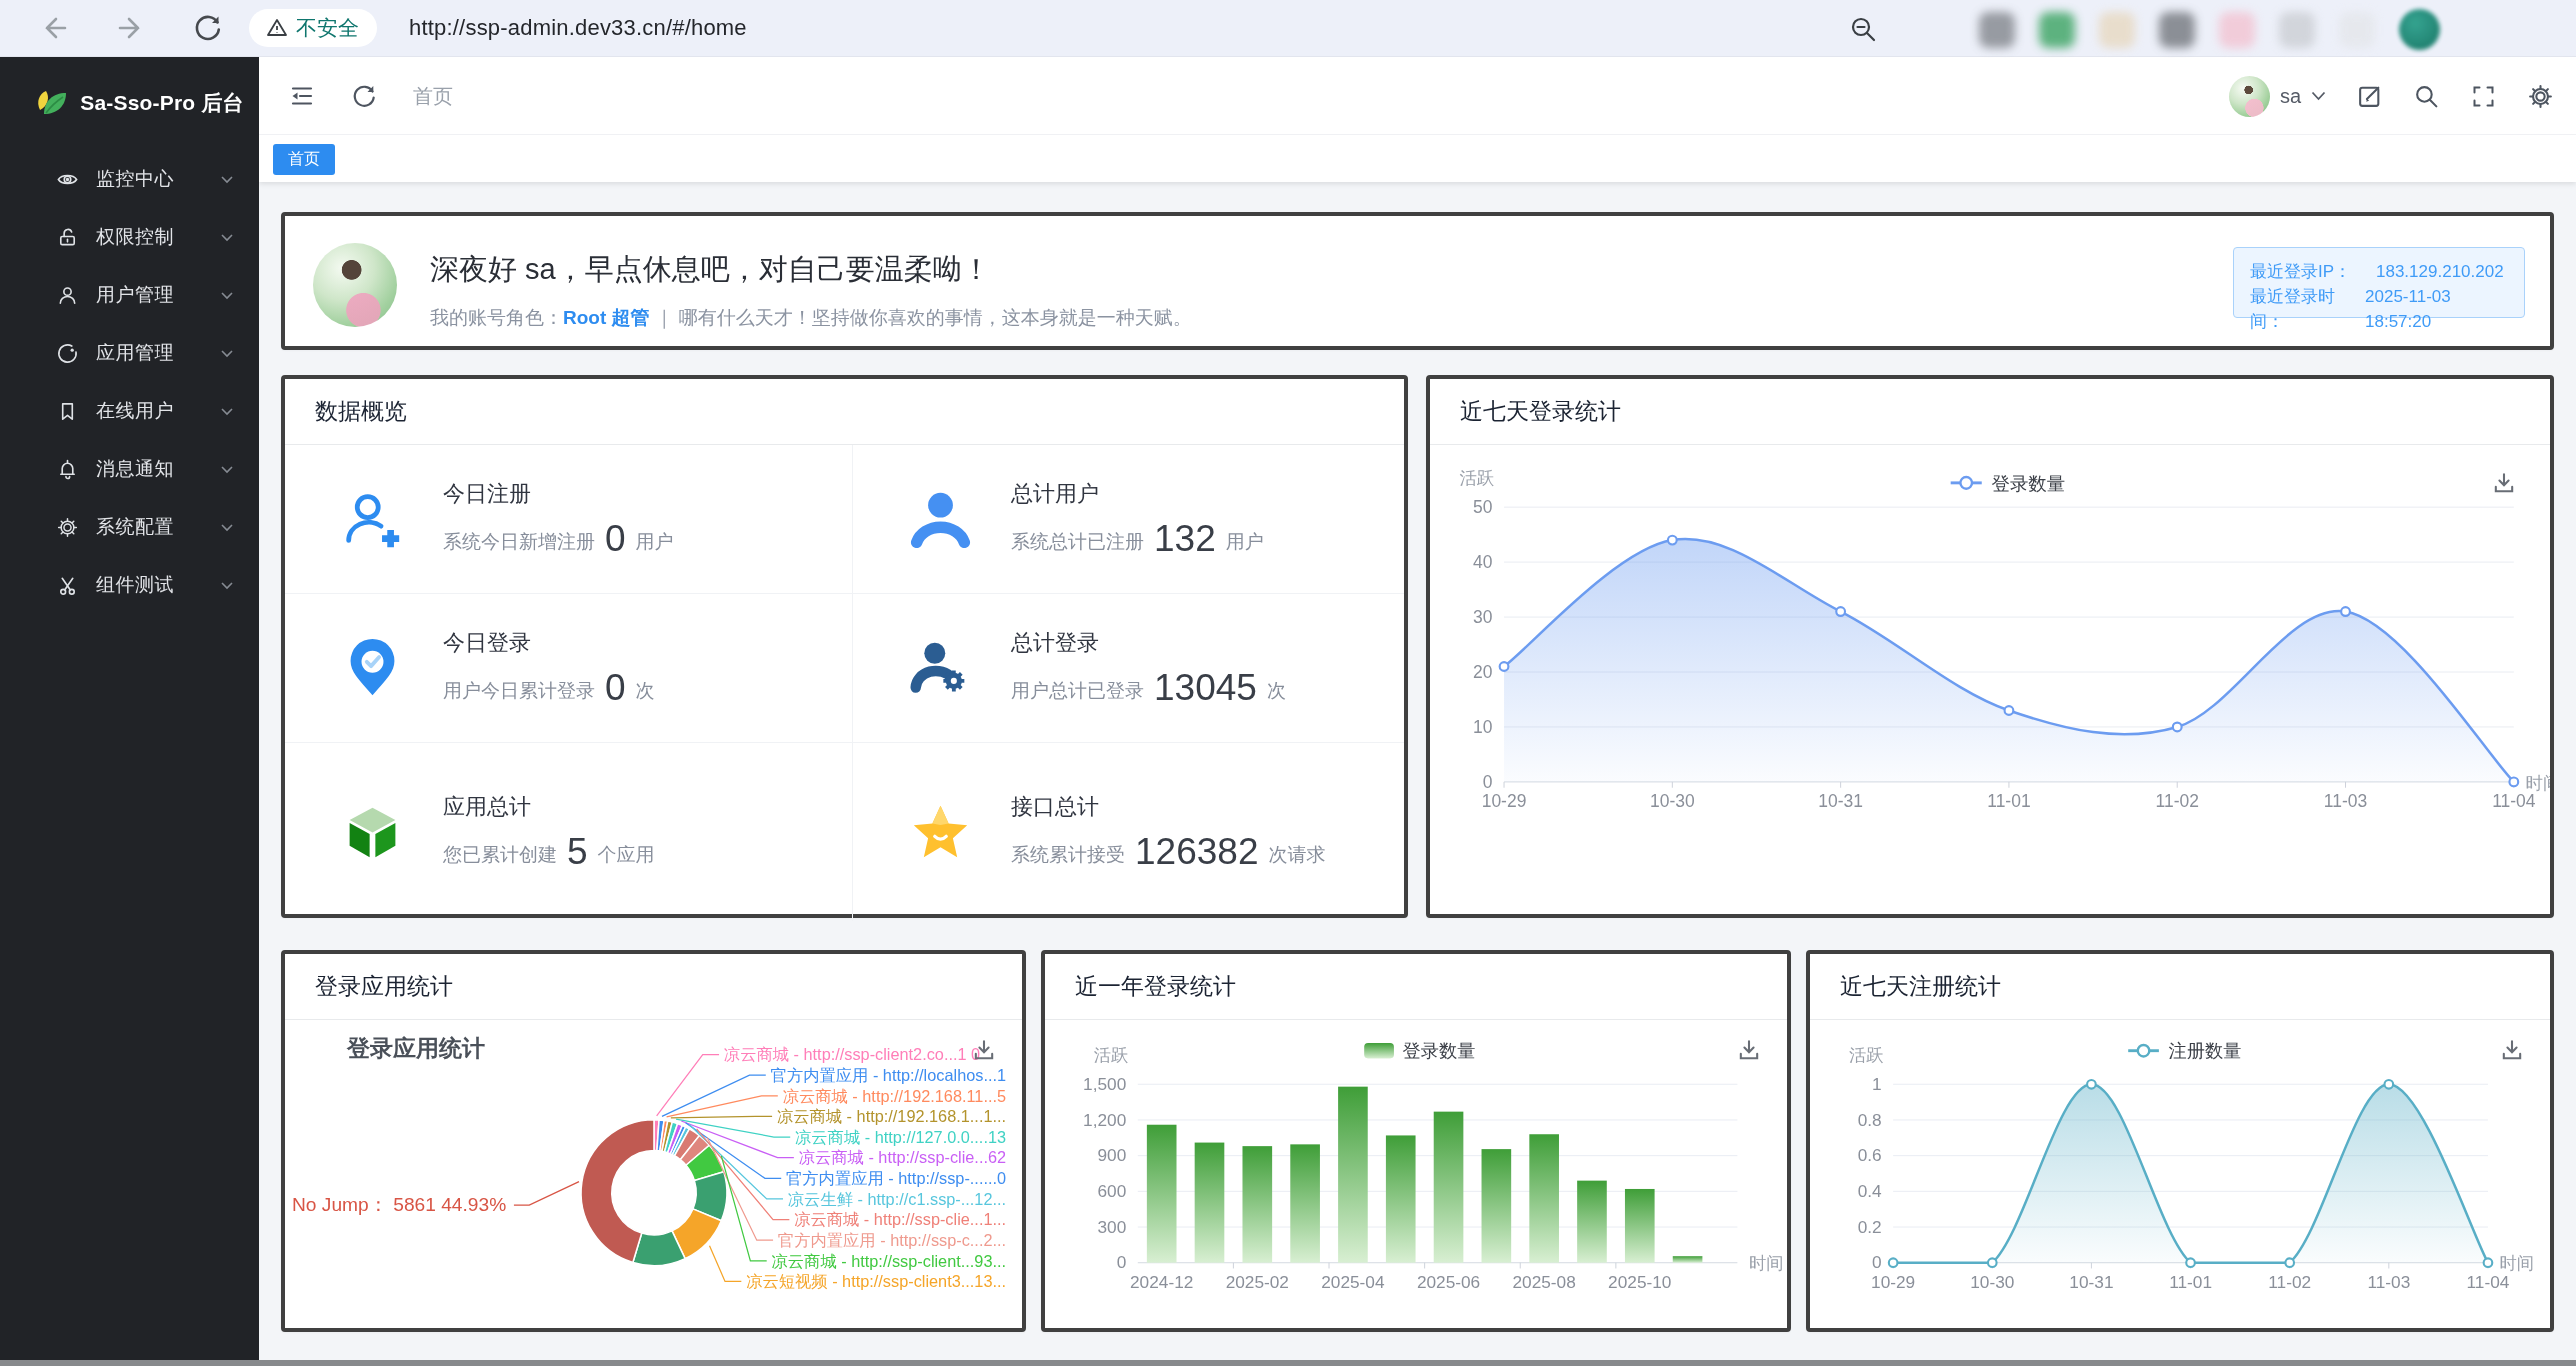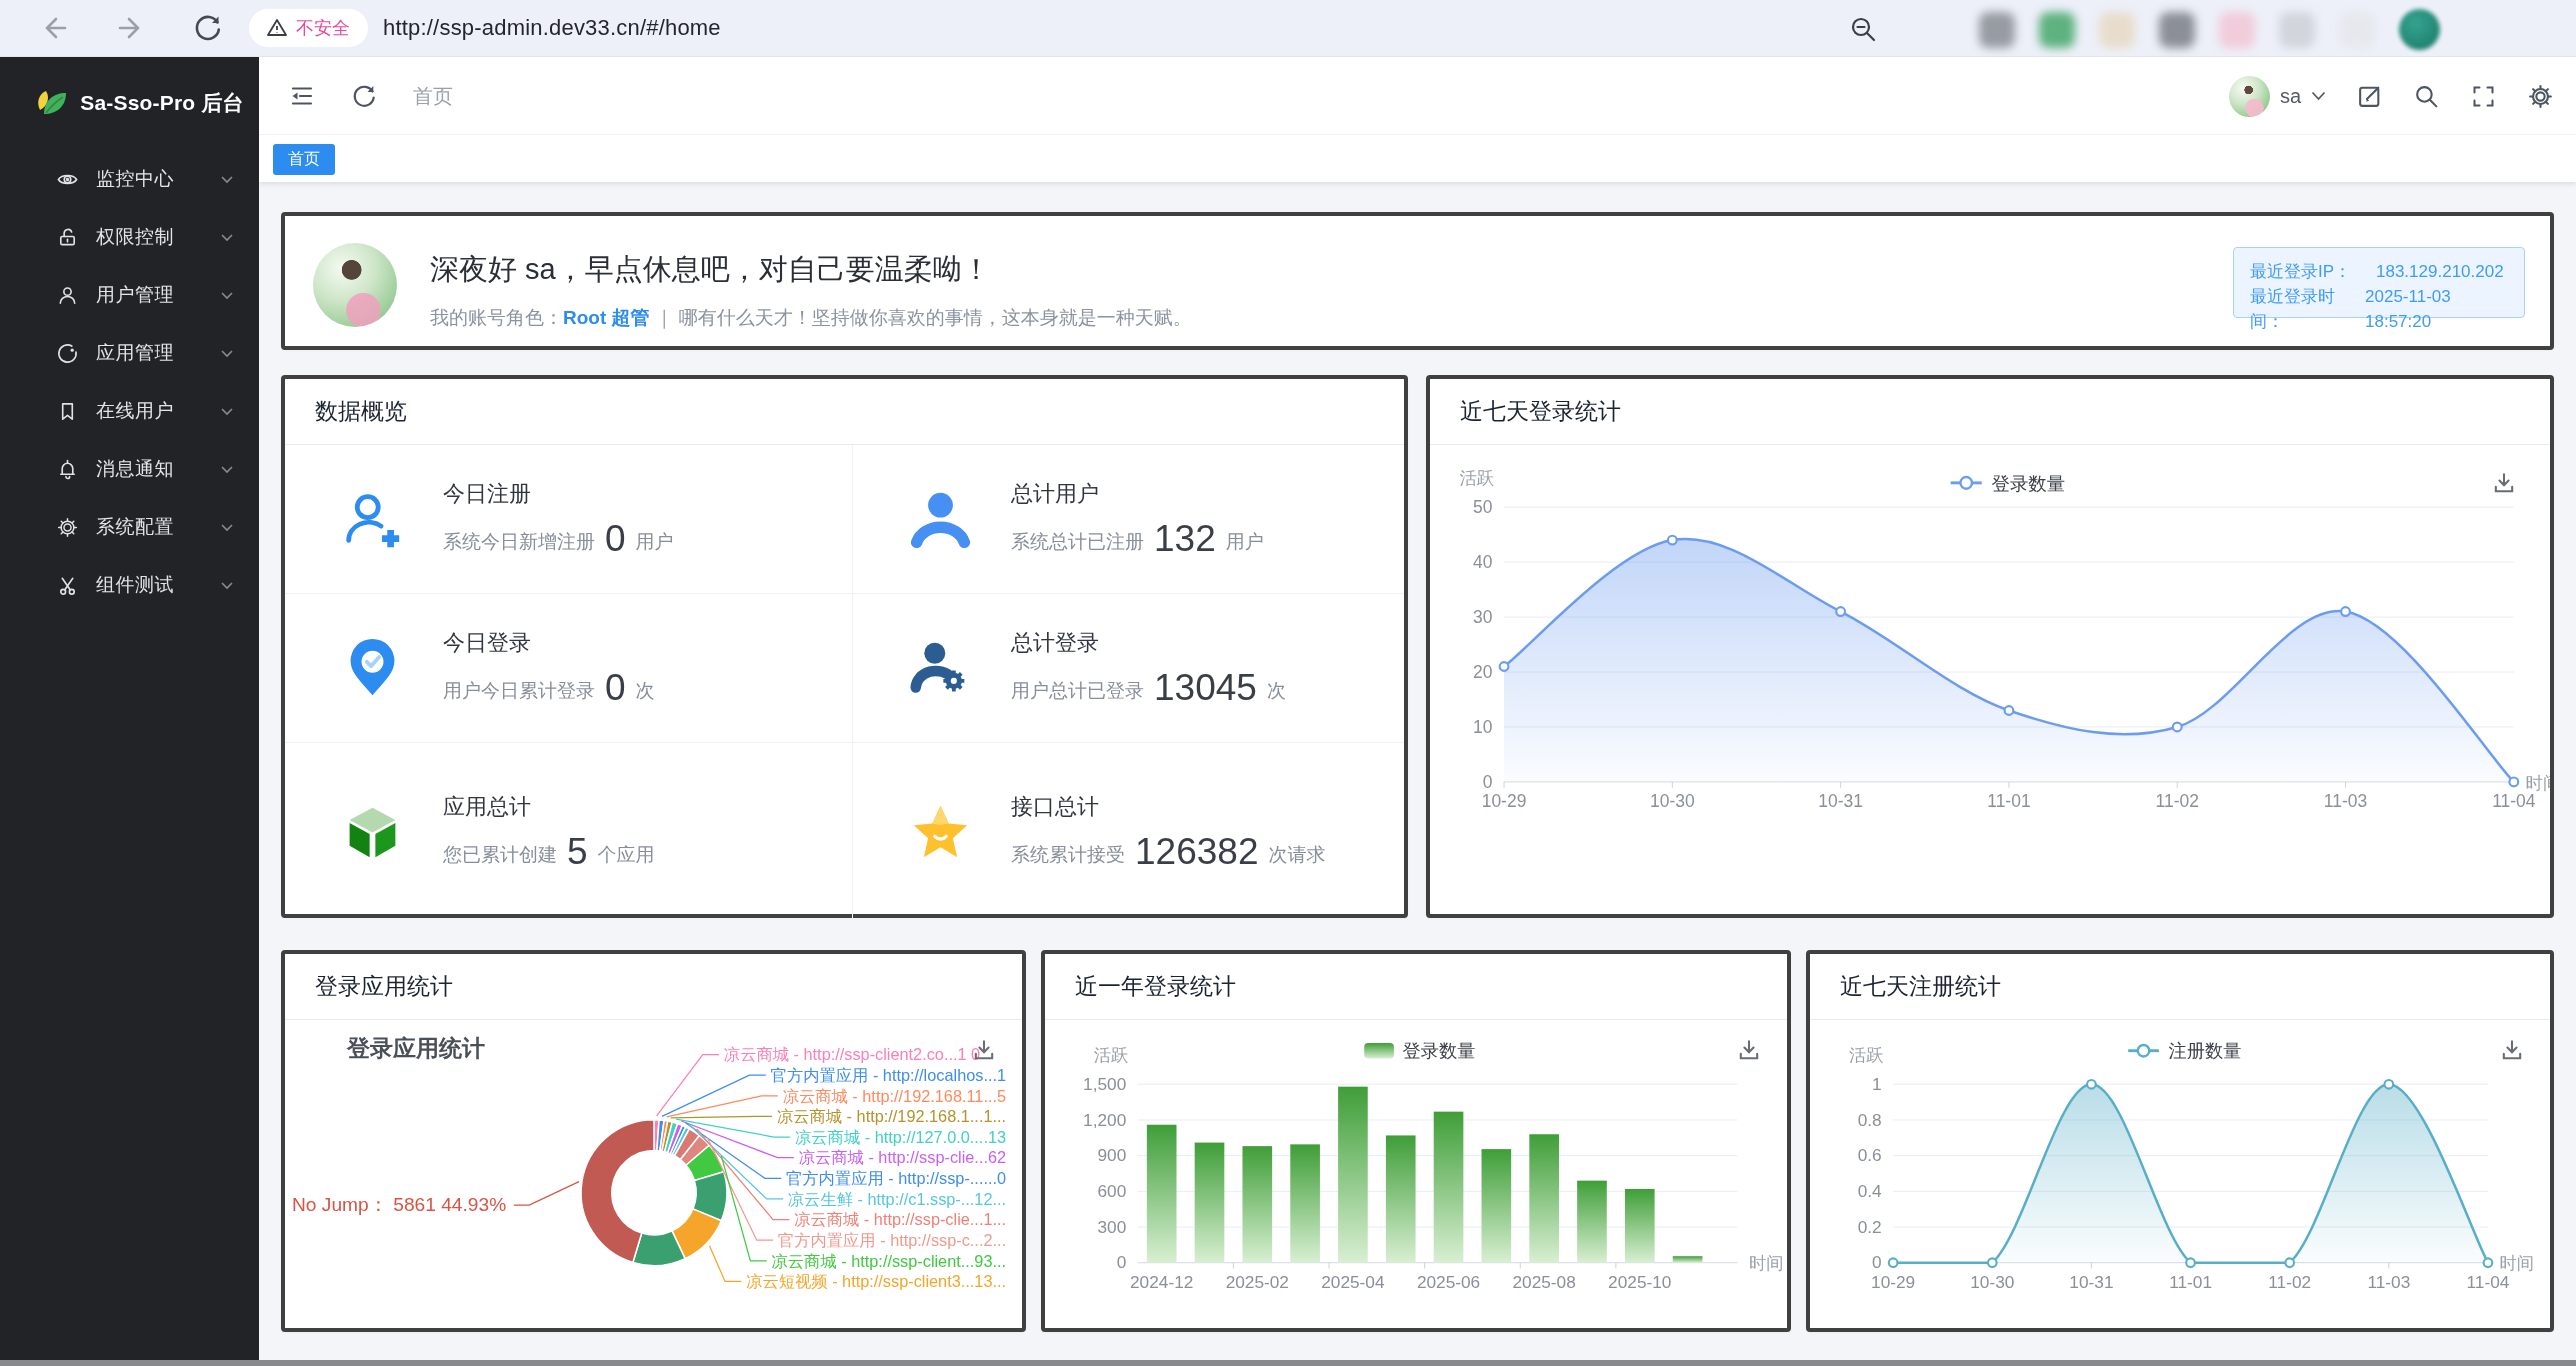--- a/index.html
+++ b/index.html
@@ -6,22 +6,22 @@
   html,body { background:#d8dadf; }
   body { font-family:"Liberation Sans","DejaVu Sans",sans-serif; }
   #screen { position:relative; width:2576px; height:1367px; background:#f3f5f8; overflow:hidden; }
   svg text { font-family:"Liberation Sans","DejaVu Sans",sans-serif; }
 
   
   #browser-bar { position:absolute; left:0; top:0; width:2576px; height:57px; background:#edf0f9; display:flex; align-items:center; border-bottom:1px solid #e2e5ee; z-index:40; }
   .b-ic { width:30px; height:30px; flex:0 0 auto; }
   #browser-bar .nav { margin-left:39px; display:flex; align-items:center; gap:47px; }
   .secure-pill { margin-left:26px; height:38px; border-radius:19px; background:#fff; display:flex; align-items:center; gap:9px; padding:0 18px; }
-  .secure-pill span { font-size:18px; color:#ec4899; }
-  .url-text { margin-left:15px; font-size:22px; color:#24262b; letter-spacing:0.2px; }
+  .secure-pill span { font-size:21px; color:#0f766e; }
+  .url-text { margin-left:32px; font-size:22px; color:#24262b; letter-spacing:0.2px; }
   .zoom-ind { position:absolute; left:1848px; top:14px; }
   .ext-blobs { position:absolute; left:1979px; top:9px; display:flex; align-items:center; gap:24px; }
   .blob { width:36px; height:36px; border-radius:9px; filter:blur(5px); opacity:.75; }
   .blob.round { border-radius:50%; filter:blur(2px); opacity:.95; }
 
   
   #sidebar { position:absolute; left:0; top:57px; width:259px; height:1303px; background:#212327; z-index:30;padding-left:18px; }
   .logo-row { height:91px; display:flex; align-items:center; justify-content:center; gap:11px; }
   .logo-title { color:#fff; font-size:21px; font-weight:bold; letter-spacing:0.2px; }
   .menu { margin-top:2px; }

